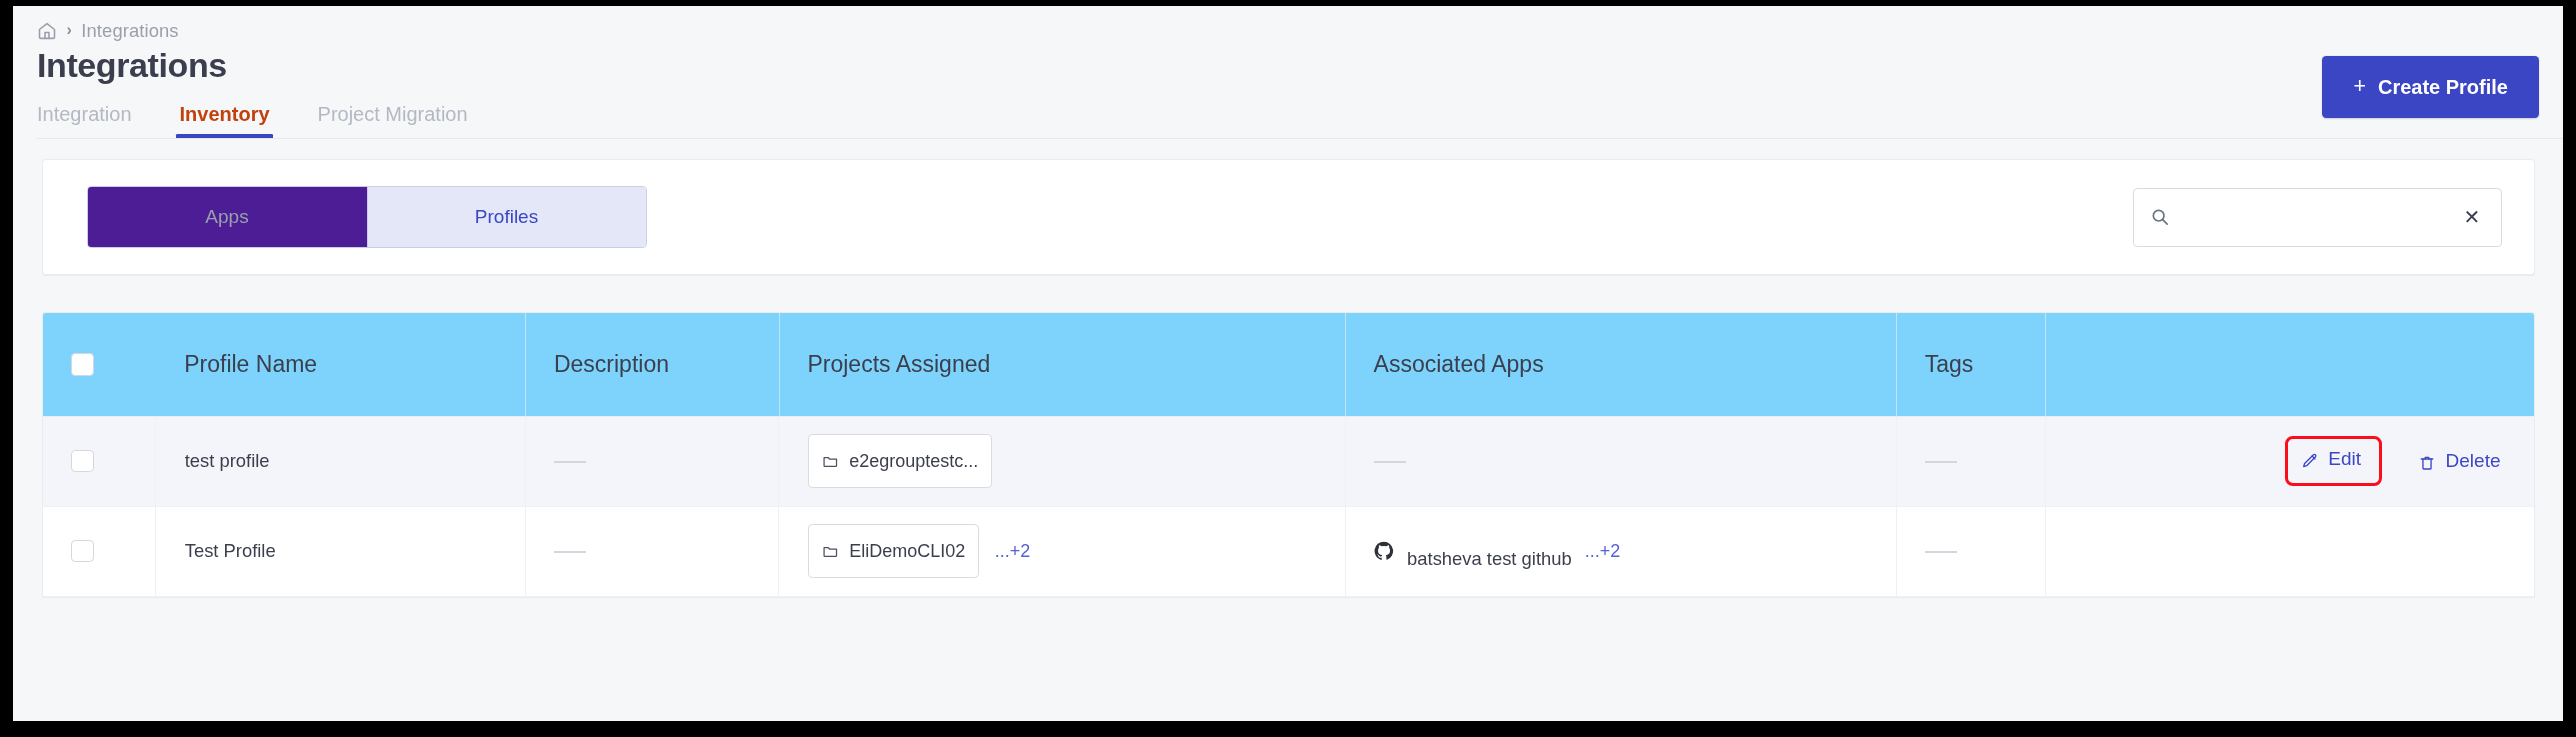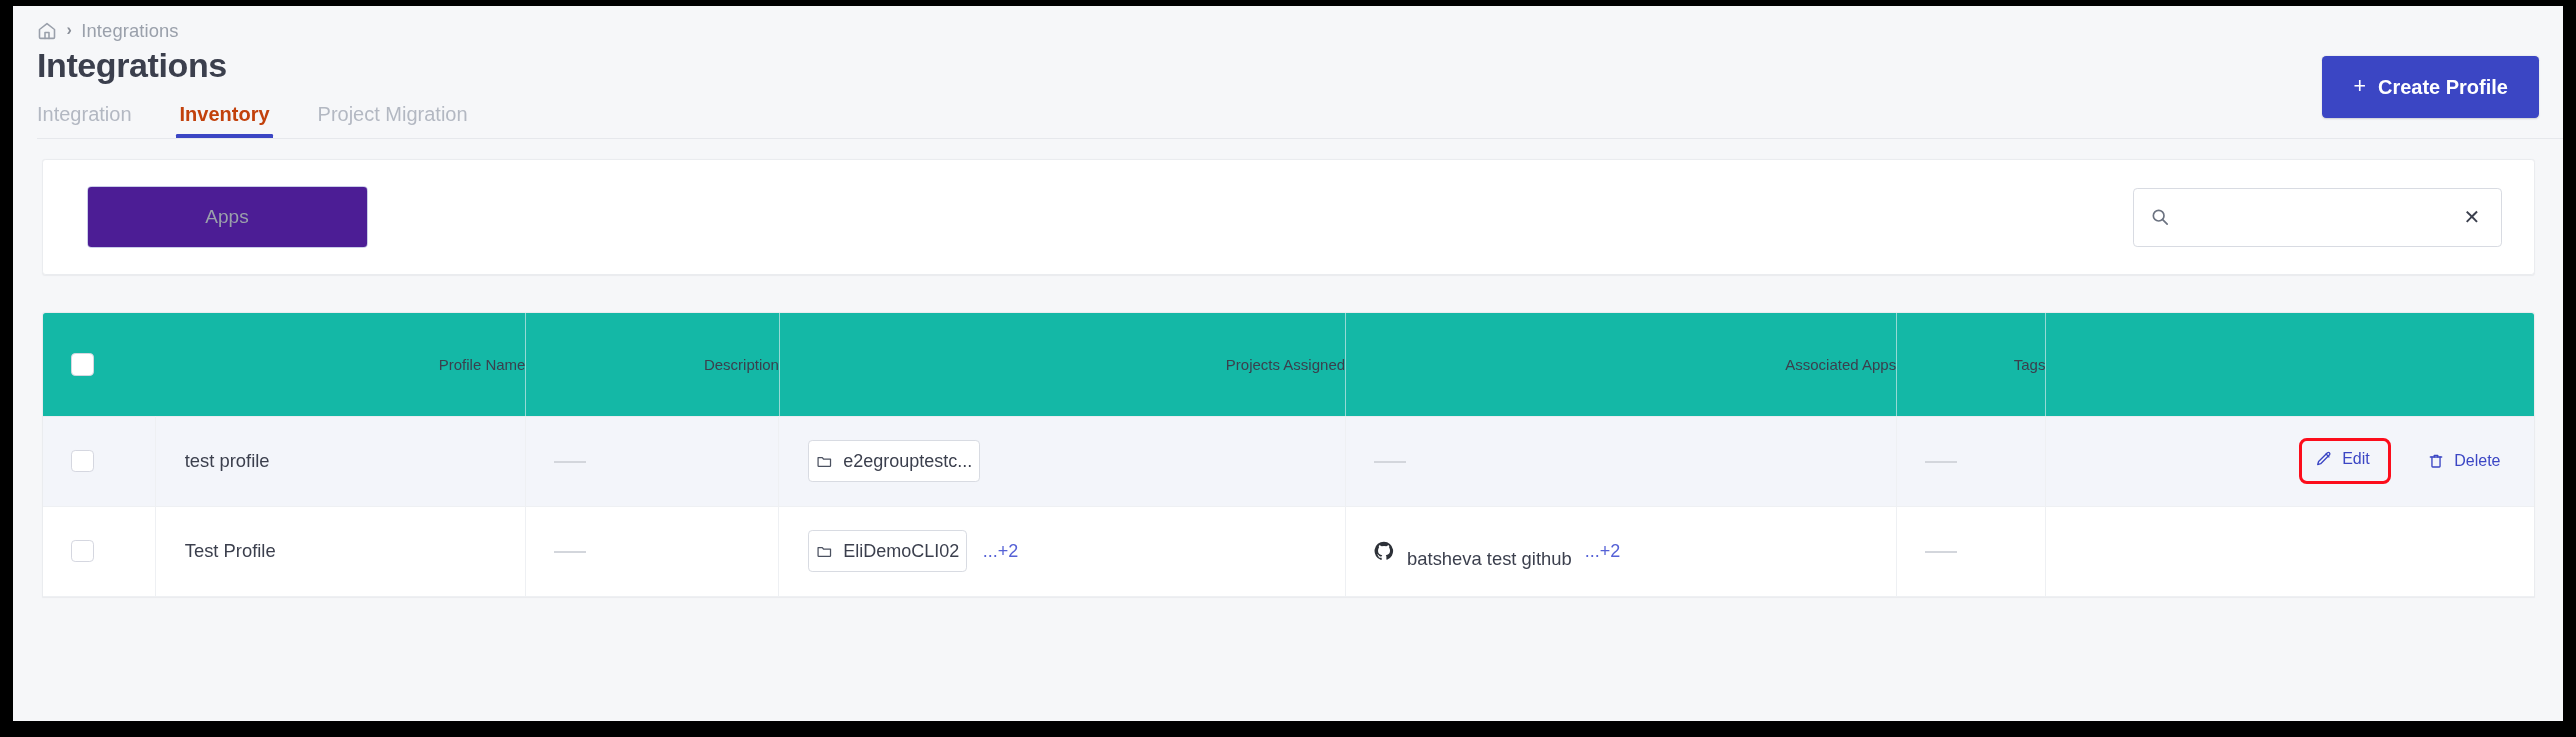--- a/index.html
+++ b/index.html
@@ -216,24 +216,24 @@
 
   .c-check { width: 113px; }
   .c-name  { width: 369px; }
   .c-desc  { width: 253px; }
   .c-proj  { width: 565px; }
   .c-apps  { width: 550px; }
   .c-tags  { width: 149px; }
   .c-act   { width: 487px; }
 
   thead th {
-    background: #14b8a6;
+    background: #7dd3fc;
     height: 103px;
-    text-align: right;
-    font-size: 15px;
+    text-align: left;
+    font-size: 23px;
     font-weight: 400;
     color: #3b3f4d;
     padding: 0 0 0 0;
     vertical-align: middle;
   }
   thead th .hd { padding-left: 28.5px; }
   thead th.divided { box-shadow: inset 0.6px 0 0 #eef0f3; }
   thead tr { border-bottom: 0.6px solid #ebedf0; }
 
   tbody td {
@@ -272,22 +272,22 @@
 
   
   .chip-wrap { display: flex; align-items: center; gap: 15.5px; padding-left: 28.5px; }
   .chip {
     display: inline-flex;
     align-items: center;
     gap: 10.7px;
     border: 0.6px solid #d8dbe2;
     border-radius: 4.2px;
     background: #ffffff;
-    height: 42px;
-    padding: 0 7px;
+    height: 54px;
+    padding: 0 13px;
     font-size: 18px;
     color: #3b3f4d;
     white-space: nowrap;
     cursor: pointer;
   }
   .more-link {
     color: #5561d6;
     font-size: 18px;
     cursor: pointer;
     white-space: nowrap;
@@ -306,21 +306,21 @@
     align-items: center;
     justify-content: flex-end;
     gap: 39px;
     padding-right: 33px;
   }
   .act-btn {
     display: inline-flex;
     align-items: flex-end;
     gap: 9.5px;
     color: #3b46c4;
-    font-size: 16px;
+    font-size: 19px;
     cursor: pointer;
     background: transparent;
     border: none;
     font-family: "Liberation Sans", sans-serif;
     white-space: nowrap;
   }
   .annot-box {
     position: relative;
     padding: 8.3px 18px 8.3px 13px;
     outline: 3.6px solid #fc0d1b;
@@ -364,20 +364,23 @@
         <span>Project Migration</span>
       </div>
       <div class="tabs-rule"></div>
     </div>
 
     <div class="card toolbar-card">
 
       <div class="segmented">
         <div class="seg-btn">
           <span>Apps</span>
+        </div>
+        <div class="seg-btn active">
+          <span>Profiles</span>
         </div>
       </div>
 
       <div class="search-box">
         <span>
           <svg width="20" height="20" viewBox="0 0 24 24" fill="none" stroke="#6b7280" stroke-width="2" stroke-linecap="round">
             <circle cx="10.4" cy="10.4" r="6.4"></circle>
             <path d="M15.2 15.2 20.6 20.6"></path>
           </svg>
         </span>

